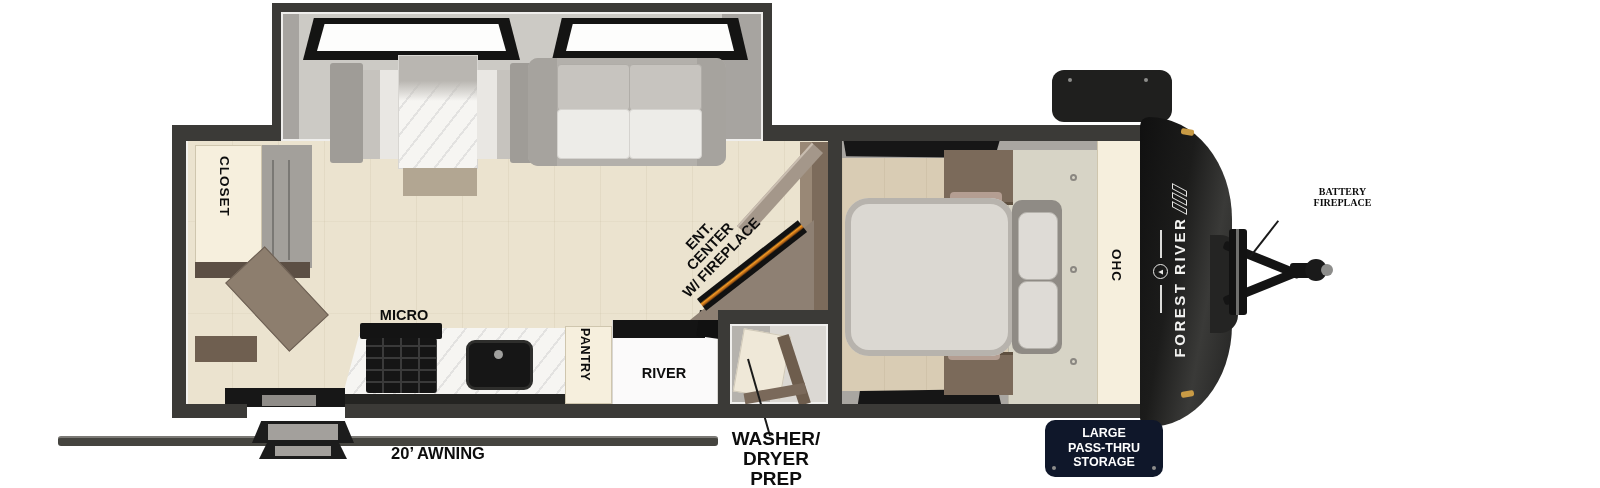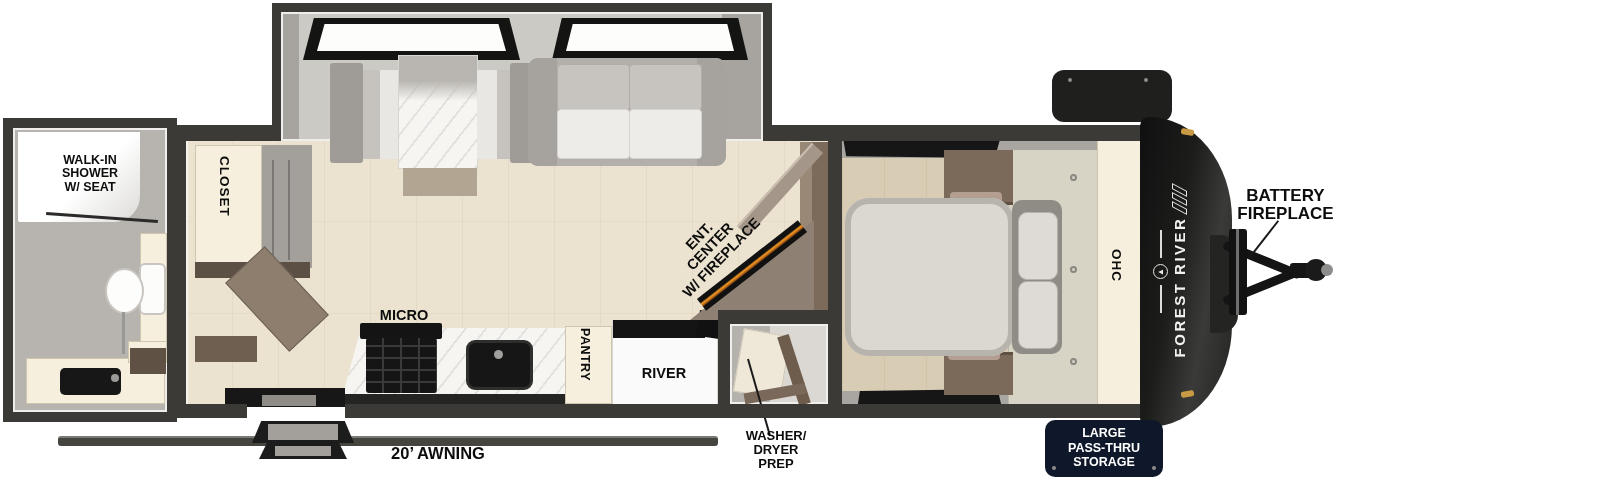--- a/index.html
+++ b/index.html
@@ -121,21 +121,21 @@
     <div>CENTER</div>
     <div>W/ FIREPLACE</div>
   </div>
 
   <div class="abs" style="left:730px;top:324px;width:98px;height:80px;background:#dbd8d3;box-shadow:inset 0 0 0 2px #f0efed;"></div>
   <div class="abs" style="left:732px;top:326px;width:38px;height:76px;background:#b5b2ad;"></div>
   <div class="abs" style="left:738px;top:332px;width:46px;height:62px;background:#efe8d8;border:1px solid #cfc8b8;transform:rotate(10deg);"></div>
   <div class="abs" style="left:788px;top:334px;width:12px;height:72px;background:#6e5d4d;transform:rotate(-18deg);"></div>
   <div class="abs" style="left:744px;top:388px;width:62px;height:11px;background:#7a695a;transform:rotate(-10deg);"></div>
   <div class="leader" style="left:747px;top:359px;width:2px;height:80px;transform:rotate(-16deg);transform-origin:top center;"></div>
-  <div class="lbl" style="left:700px;top:429px;width:152px;font-size:13px;">
+  <div class="lbl" style="left:700px;top:429px;width:152px;font-size:19px;">
     <div>WASHER/</div>
     <div>DRYER</div>
     <div>PREP</div>
   </div>
 
   <div class="abs floor-bed" style="left:842px;top:141px;width:255px;height:263px;"></div>
   <div class="abs" style="left:842px;top:141px;width:301px;height:17px;background:#a9a6a1;"></div>
   <div class="abs" style="left:842px;top:391px;width:301px;height:13px;background:#a9a6a1;"></div>
   <div class="abs" style="left:843px;top:136px;width:158px;height:22px;background:#161616;clip-path:polygon(0 8%,100% 0,96% 100%,2% 92%);"></div>
   <div class="abs" style="left:857px;top:389px;width:145px;height:21px;background:#161616;clip-path:polygon(2% 10%,97% 0,100% 92%,0 100%);"></div>
@@ -164,40 +164,20 @@
   <div class="wall" style="left:172px;top:125px;width:14px;height:293px;"></div>
   <div class="wall" style="left:172px;top:404px;width:75px;height:14px;"></div>
   <div class="wall" style="left:345px;top:404px;width:805px;height:14px;"></div>
   <div class="wall" style="left:828px;top:125px;width:14px;height:293px;"></div>
   <div class="wall" style="left:718px;top:310px;width:112px;height:14px;"></div>
   <div class="wall" style="left:718px;top:310px;width:12px;height:108px;"></div>
   <div class="wall" style="left:272px;top:3px;width:9px;height:138px;"></div>
   <div class="wall" style="left:272px;top:3px;width:500px;height:9px;"></div>
   <div class="wall" style="left:763px;top:3px;width:9px;height:138px;"></div>
 
-  <div class="abs" style="left:3px;top:118px;width:174px;height:304px;border:10px solid #3b3a37;box-sizing:border-box;
-              background:#b7b4af;box-shadow:inset 0 0 0 2px #efeeec;">
-    <div class="abs" style="left:5px;top:4px;width:122px;height:90px;border-radius:0 0 26px 2px;
-                background:linear-gradient(135deg,#ffffff 55%,#dcdbd8 100%);"></div>
-    <div class="abs" style="left:33px;top:88px;width:112px;height:3px;background:#2b2a28;transform:rotate(4deg);"></div>
-    <div class="lbl" style="left:8px;top:26px;width:138px;font-size:12.5px;">
-      <div>WALK-IN</div>
-      <div>SHOWER</div>
-      <div>W/ SEAT</div>
-    </div>
-    <div class="abs cream" style="left:127px;top:105px;width:27px;height:112px;"></div>
-    <div class="abs" style="left:126px;top:135px;width:27px;height:52px;background:#fcfcfb;border:2px solid #c9c6c1;border-radius:6px;box-sizing:border-box;"></div>
-    <div class="abs" style="left:92px;top:140px;width:39px;height:46px;background:#fdfdfc;border:2px solid #c9c6c1;border-radius:50%;box-sizing:border-box;"></div>
-    <div class="abs" style="left:109px;top:184px;width:3px;height:42px;background:#9a9894;"></div>
-    <div class="abs cream" style="left:13px;top:230px;right:2px;height:46px;"></div>
-    <div class="abs cream" style="left:115px;top:213px;width:39px;height:22px;"></div>
-    <div class="abs" style="left:117px;top:220px;width:36px;height:26px;background:#5f5143;"></div>
-    <div class="abs" style="left:47px;top:240px;width:61px;height:27px;background:#171717;border-radius:5px;"></div>
-    <div class="abs" style="left:98px;top:246px;width:8px;height:8px;border-radius:50%;background:#9a9a98;"></div>
-  </div>
 
   <div class="abs" style="left:1052px;top:70px;width:120px;height:52px;background:#1f1f1e;border-radius:12px;">
     <span class="screw" style="left:16px;top:8px;"></span>
     <span class="screw" style="left:92px;top:8px;"></span>
   </div>
 
   <div class="abs" style="left:1140px;top:117px;width:92px;height:310px;
               background:linear-gradient(100deg,#101010 0%,#1c1c1b 40%,#3a3a38 68%,#222221 100%);
               border-radius:14px 130px 130px 14px / 14px 160px 160px 14px;"></div>
   <div class="abs" style="left:1181px;top:129px;width:13px;height:6px;background:#c99b45;border-radius:2px;transform:rotate(10deg);"></div>
@@ -223,21 +203,21 @@
 
   <div class="abs" style="left:1210px;top:235px;width:28px;height:98px;background:#242423;border-radius:0 18px 18px 0;"></div>
   <div class="abs" style="left:1224px;top:240px;width:82px;height:9px;background:#141414;transform:rotate(22deg);transform-origin:left center;border-radius:3px;"></div>
   <div class="abs" style="left:1224px;top:297px;width:82px;height:9px;background:#141414;transform:rotate(-22deg);transform-origin:left center;border-radius:3px;"></div>
   <div class="abs" style="left:1229px;top:229px;width:18px;height:86px;background:#121212;border-radius:3px;
               background-image:linear-gradient(90deg,transparent 0 7px,#6f6f6d 7px 10px,transparent 10px);"></div>
   <div class="abs" style="left:1290px;top:263px;width:30px;height:15px;background:#151515;border-radius:3px;"></div>
   <div class="abs" style="left:1305px;top:259px;width:22px;height:22px;background:#1a1a1a;border-radius:50%;"></div>
   <div class="abs" style="left:1321px;top:264px;width:12px;height:12px;background:#8d8d8b;border-radius:50%;"></div>
 
-  <div class="lbl" style="left:1213px;top:187px;width:145px;font-size:17px;">
+  <div class="lbl" style="left:1270px;top:187px;width:145px;font-size:10px;font-family:Liberation Serif, serif;">
     <div>BATTERY</div>
     <div>FIREPLACE</div>
   </div>
   <div class="leader" style="left:1250px;top:256px;width:46px;height:2px;transform:rotate(-52deg);transform-origin:left center;"></div>
 
   <div class="abs" style="left:1045px;top:420px;width:118px;height:57px;background:#0f172a;border-radius:10px;
               color:#fff;text-align:center;font-weight:800;font-size:12.5px;line-height:1.16;padding-top:6px;box-sizing:border-box;">
     <div>LARGE</div>
     <div>PASS-THRU</div>
     <div>STORAGE</div>

